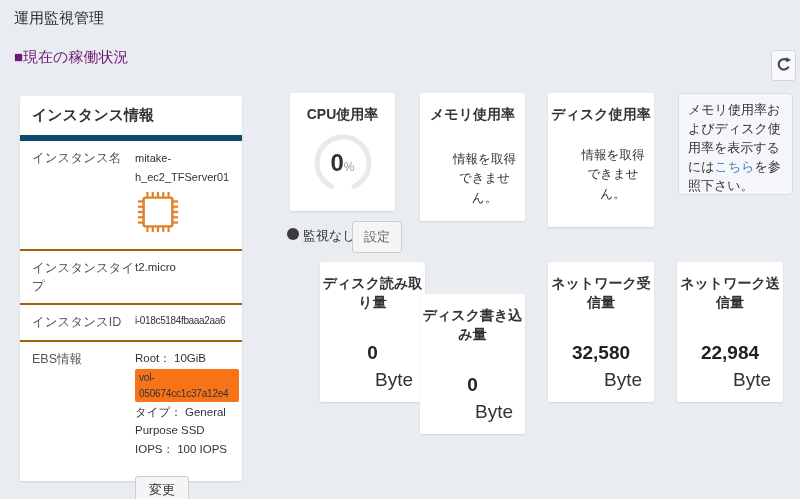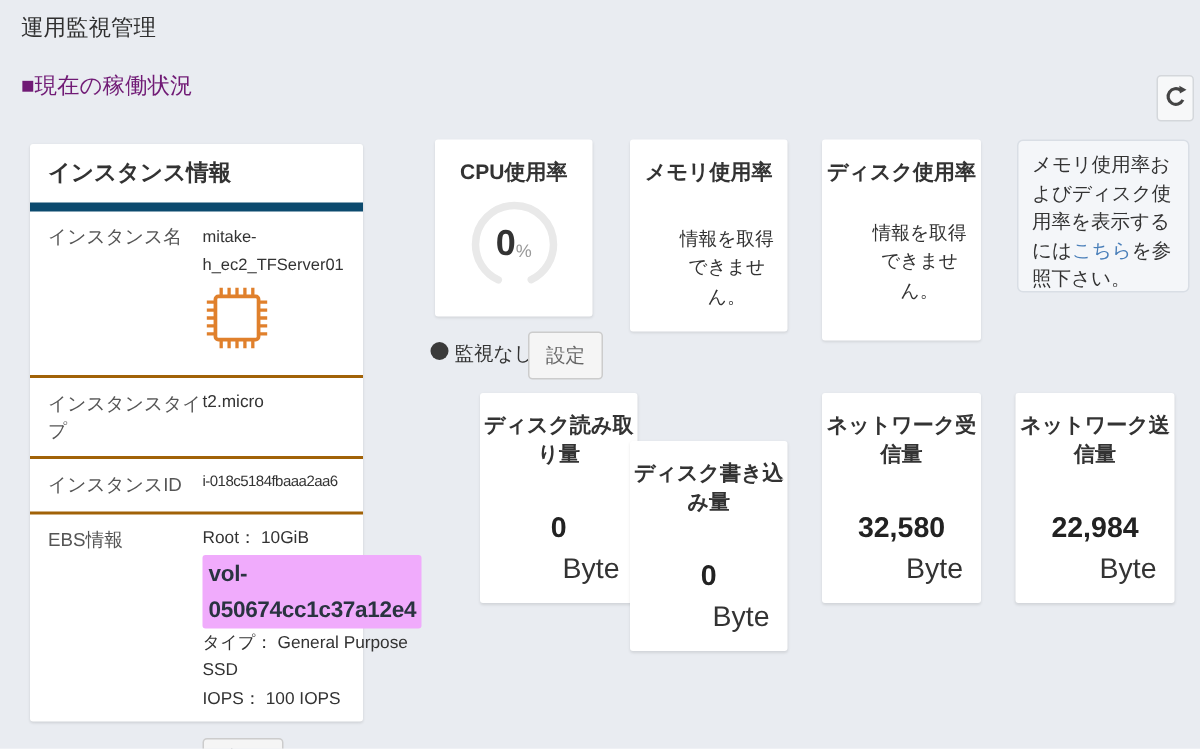--- a/index.html
+++ b/index.html
@@ -21,21 +21,21 @@
   .panel{position:absolute; left:20px; top:96px; width:222px; height:385px; background:var(--card-bg);
     box-shadow:0 1px 2px rgba(0,0,0,.12); border-radius:2px;}
   .panel-title{font-size:15px; font-weight:bold; color:#333; padding:10px 12px 10px 12px; border-bottom:6px solid #0c4a6e;}
   .prow{display:flex; padding:8px 3px 8px 12px; border-bottom:2px solid #a16207;}
   .prow:last-child{border-bottom:none;}
   .plabel{width:103px; flex:none; font-size:12.5px; color:var(--text-label); line-height:1.45;}
   .pval{flex:1; font-size:11.5px; color:#333; line-height:1.55; overflow-wrap:break-word;}
   .val-name{font-size:11px; line-height:1.7;}
   .val-id{font-size:10px; letter-spacing:-0.35px; white-space:nowrap;}
   .chip{margin-top:3px;}
-  .vol-badge{display:inline-block; background:#f0abfc; color:#2a3340; font-size:15px; font-weight:bold;
+  .vol-badge{display:inline-block; background:#f97316; color:#2a3340; font-size:10px; font-weight:normal;
     padding:1px 4px; border-radius:2px; letter-spacing:-0.2px; margin:1px 0 2px 0;}
   .ebs-line{margin-bottom:1px;}
   .btn{display:inline-flex; align-items:center; gap:5px; background:#f5f5f5; border:1px solid #ccc;
     border-radius:3px; color:#333; font-size:13px; cursor:pointer; font-family:inherit;}
   .btn-change{margin-top:16px; padding:4px 13px;}
 
   
   .card{position:absolute; background:var(--card-bg); border-radius:2px; box-shadow:0 1px 2px rgba(0,0,0,.1);}
   .card-title{padding-top:12px; text-align:center; font-size:14px; font-weight:bold; color:#333; line-height:1.35;}
   .card-msg{margin-top:26px; padding:0 8px; text-align:center; font-size:12.5px; color:#333; line-height:1.55;margin-left:24px;}

